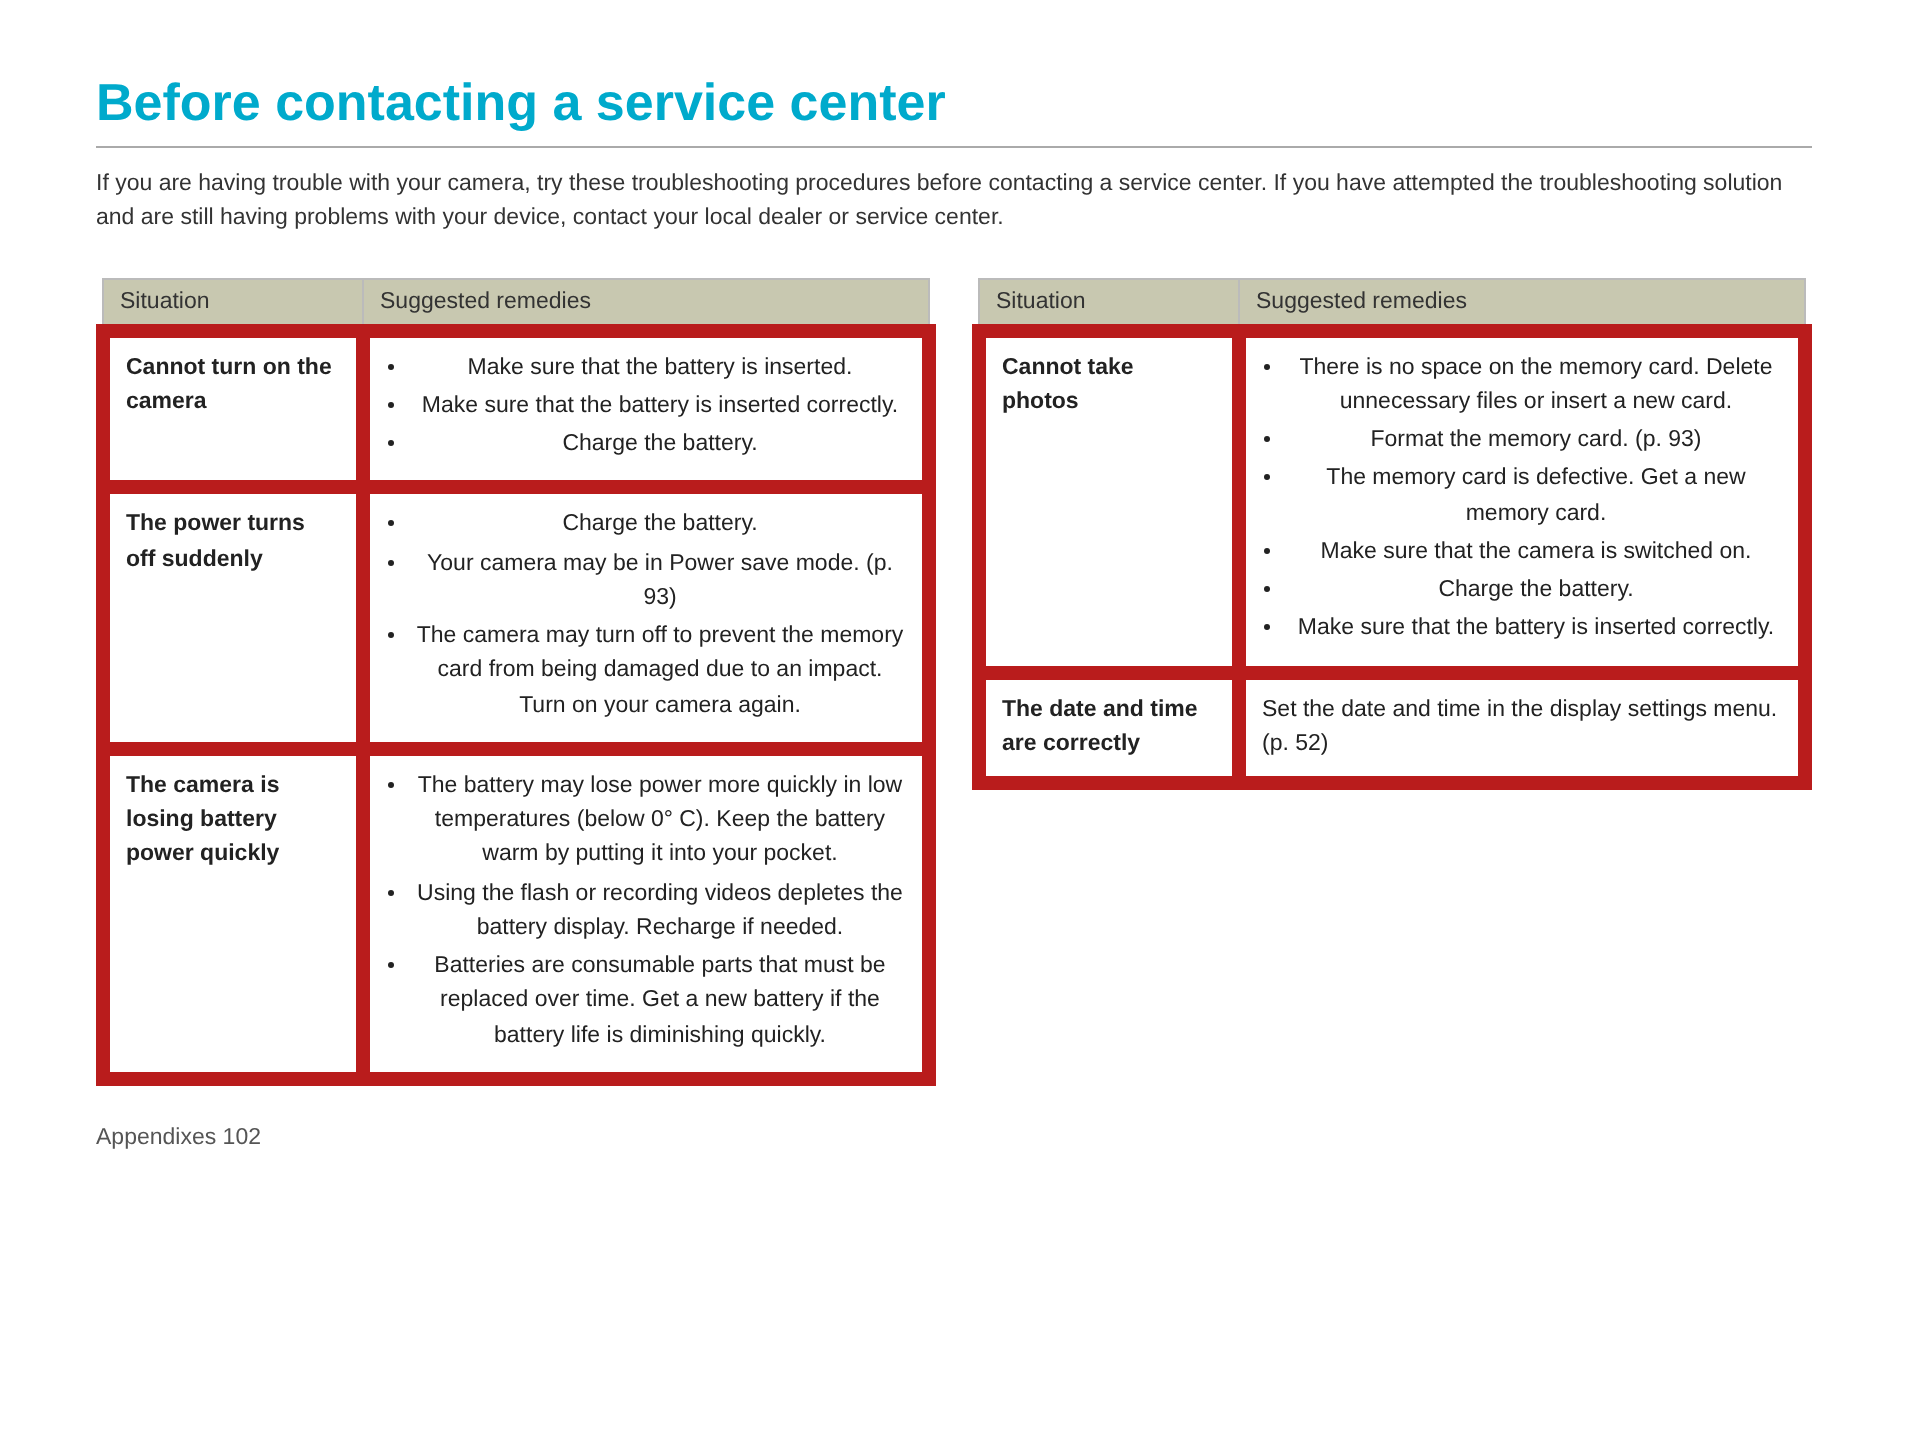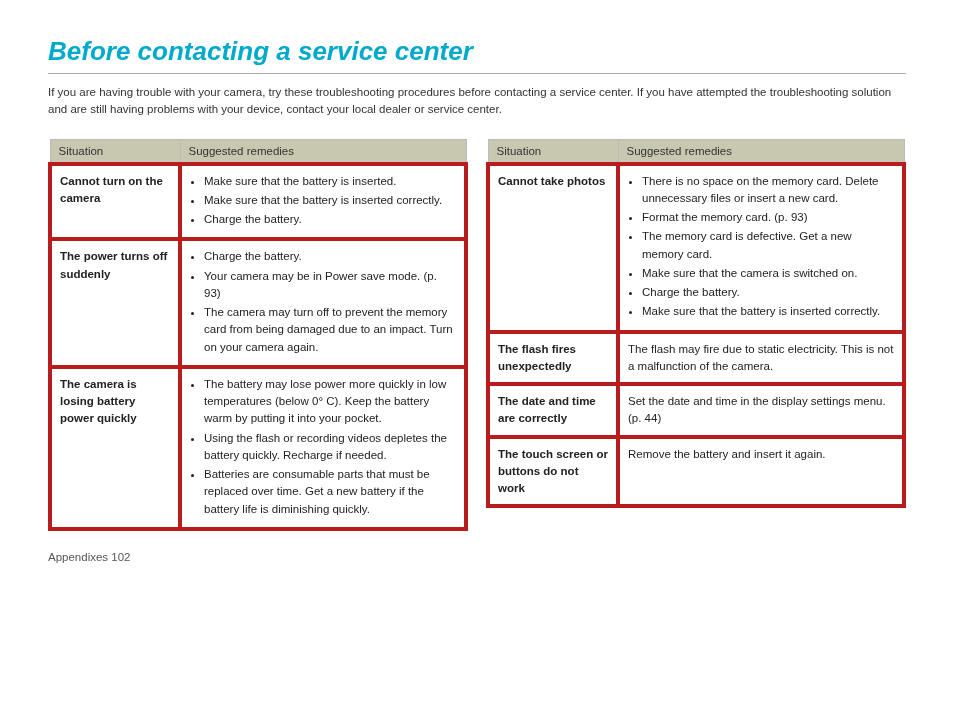--- a/index.html
+++ b/index.html
@@ -12,21 +12,20 @@
       min-height: 720px;
       padding: 36px 48px 36px 48px;
     }
     h1 {
       font-size: 26px;
       font-weight: bold;
       color: #00aacc;
       border-bottom: 1px solid #aaa;
       padding-bottom: 6px;
       margin-bottom: 10px;
-      font-style: italic;
     }
     .intro {
       font-size: 11.5px;
       color: #333;
       margin-bottom: 20px;
       line-height: 1.5;
     }
     .tables-row {
       display: flex;
       gap: 18px;
@@ -41,38 +40,39 @@
     }
     thead tr th {
       background: #c8c8b0;
       color: #333;
       font-weight: normal;
       text-align: left;
       padding: 5px 8px;
       border: 1px solid #bbb;
     }
     tbody tr td {
-      border: 4px solid #b91c1c;
+      border: 7px solid #b91c1c;
       padding: 7px 8px;
       vertical-align: top;
       line-height: 1.5;
     }
     tbody tr td.situation {
       font-weight: bold;
       width: 130px;
       background: #fff;
       color: #222;
     }
     tbody tr td.remedies {
       background: #fff;
       color: #222;
     }
     tbody tr td ul {
       margin-left: 14px;
       list-style: disc;
+      text-align: center;
     }
     tbody tr td ul li {
       margin-bottom: 2px;
     }
     .footer {
       font-size: 11.5px;
       color: #555;
       margin-top: 20px;
     }
   </style>
@@ -111,21 +111,21 @@
                 <li>Your camera may be in Power save mode. (p. 93)</li>
                 <li>The camera may turn off to prevent the memory card from being damaged due to an impact. Turn on your camera again.</li>
               </ul>
             </td>
           </tr>
           <tr>
             <td class="situation">The camera is losing battery power quickly</td>
             <td class="remedies">
               <ul>
                 <li>The battery may lose power more quickly in low temperatures (below 0° C). Keep the battery warm by putting it into your pocket.</li>
-                <li>Using the flash or recording videos depletes the battery quickly. Recharge if needed.</li>
+                <li>Using the flash or recording videos depletes the battery display. Recharge if needed.</li>
                 <li>Batteries are consumable parts that must be replaced over time. Get a new battery if the battery life is diminishing quickly.</li>
               </ul>
             </td>
           </tr>
         </tbody>
     </table>
   </div>
 
   <div class="table-wrap">
     <table>
@@ -143,29 +143,21 @@
                 <li>There is no space on the memory card. Delete unnecessary files or insert a new card.</li>
                 <li>Format the memory card. (p. 93)</li>
                 <li>The memory card is defective. Get a new memory card.</li>
                 <li>Make sure that the camera is switched on.</li>
                 <li>Charge the battery.</li>
                 <li>Make sure that the battery is inserted correctly.</li>
               </ul>
             </td>
           </tr>
           <tr>
-            <td class="situation">The flash fires unexpectedly</td>
-            <td class="remedies">The flash may fire due to static electricity. This is not a malfunction of the camera.</td>
-          </tr>
-          <tr>
             <td class="situation">The date and time are correctly</td>
-            <td class="remedies">Set the date and time in the display settings menu. (p. 44)</td>
-          </tr>
-          <tr>
-            <td class="situation">The touch screen or buttons do not work</td>
-            <td class="remedies">Remove the battery and insert it again.</td>
+            <td class="remedies">Set the date and time in the display settings menu. (p. 52)</td>
           </tr>
         </tbody>
     </table>
   </div>
 </div>
 
 <div class="footer">Appendixes  102</div>
 
 </body></html>

